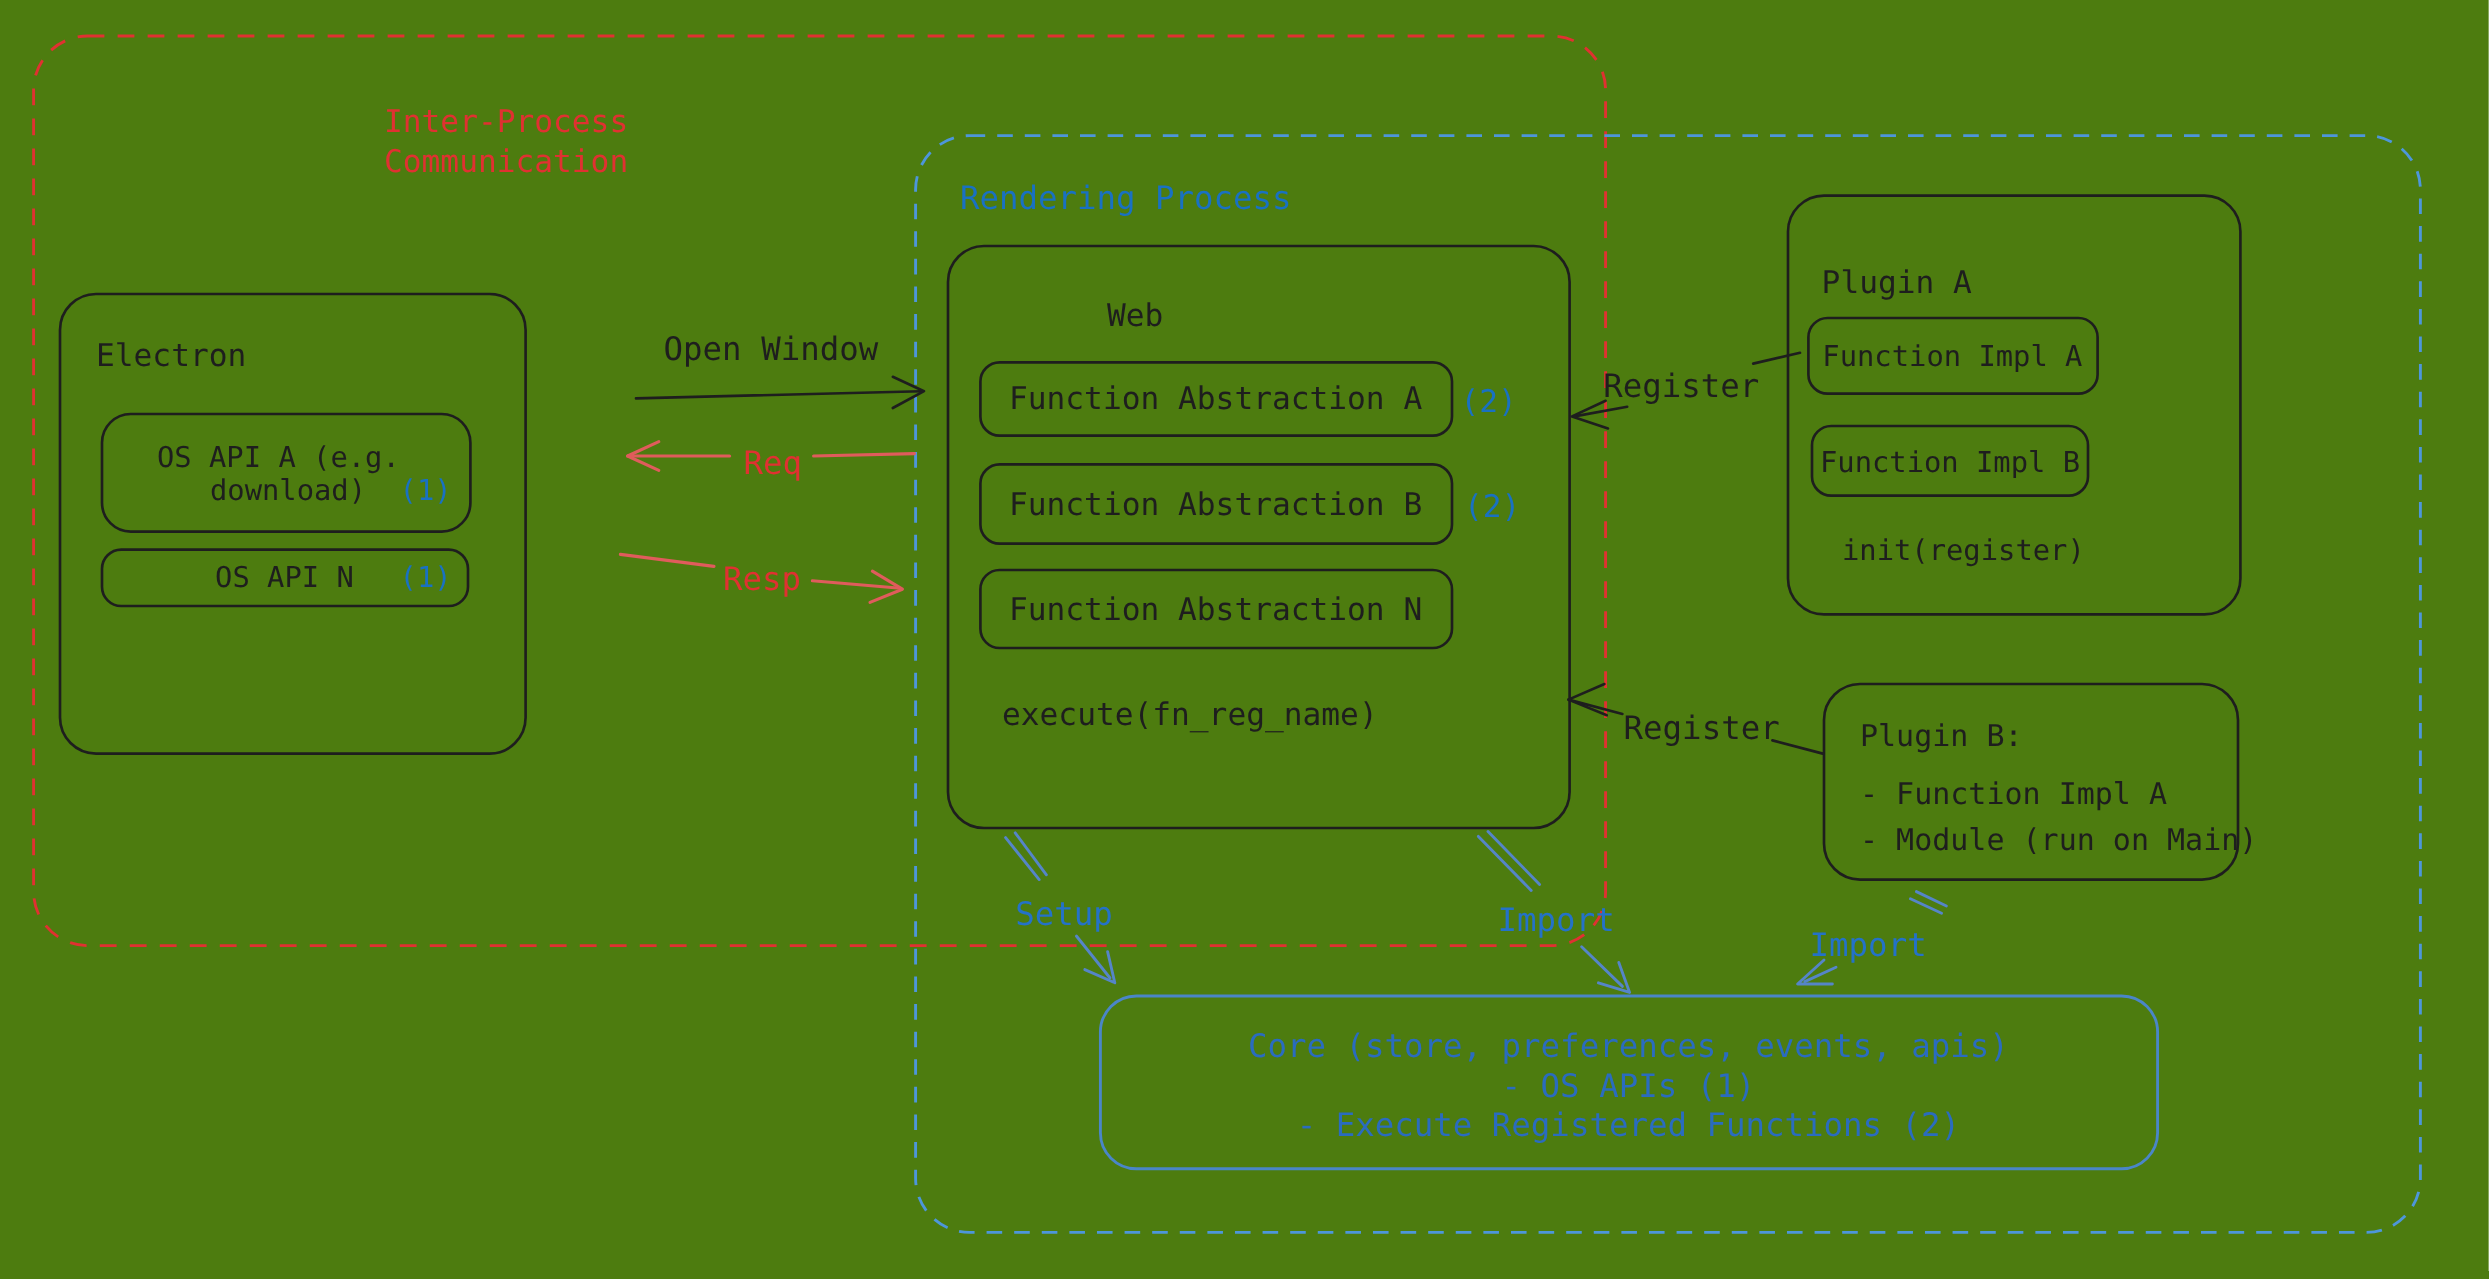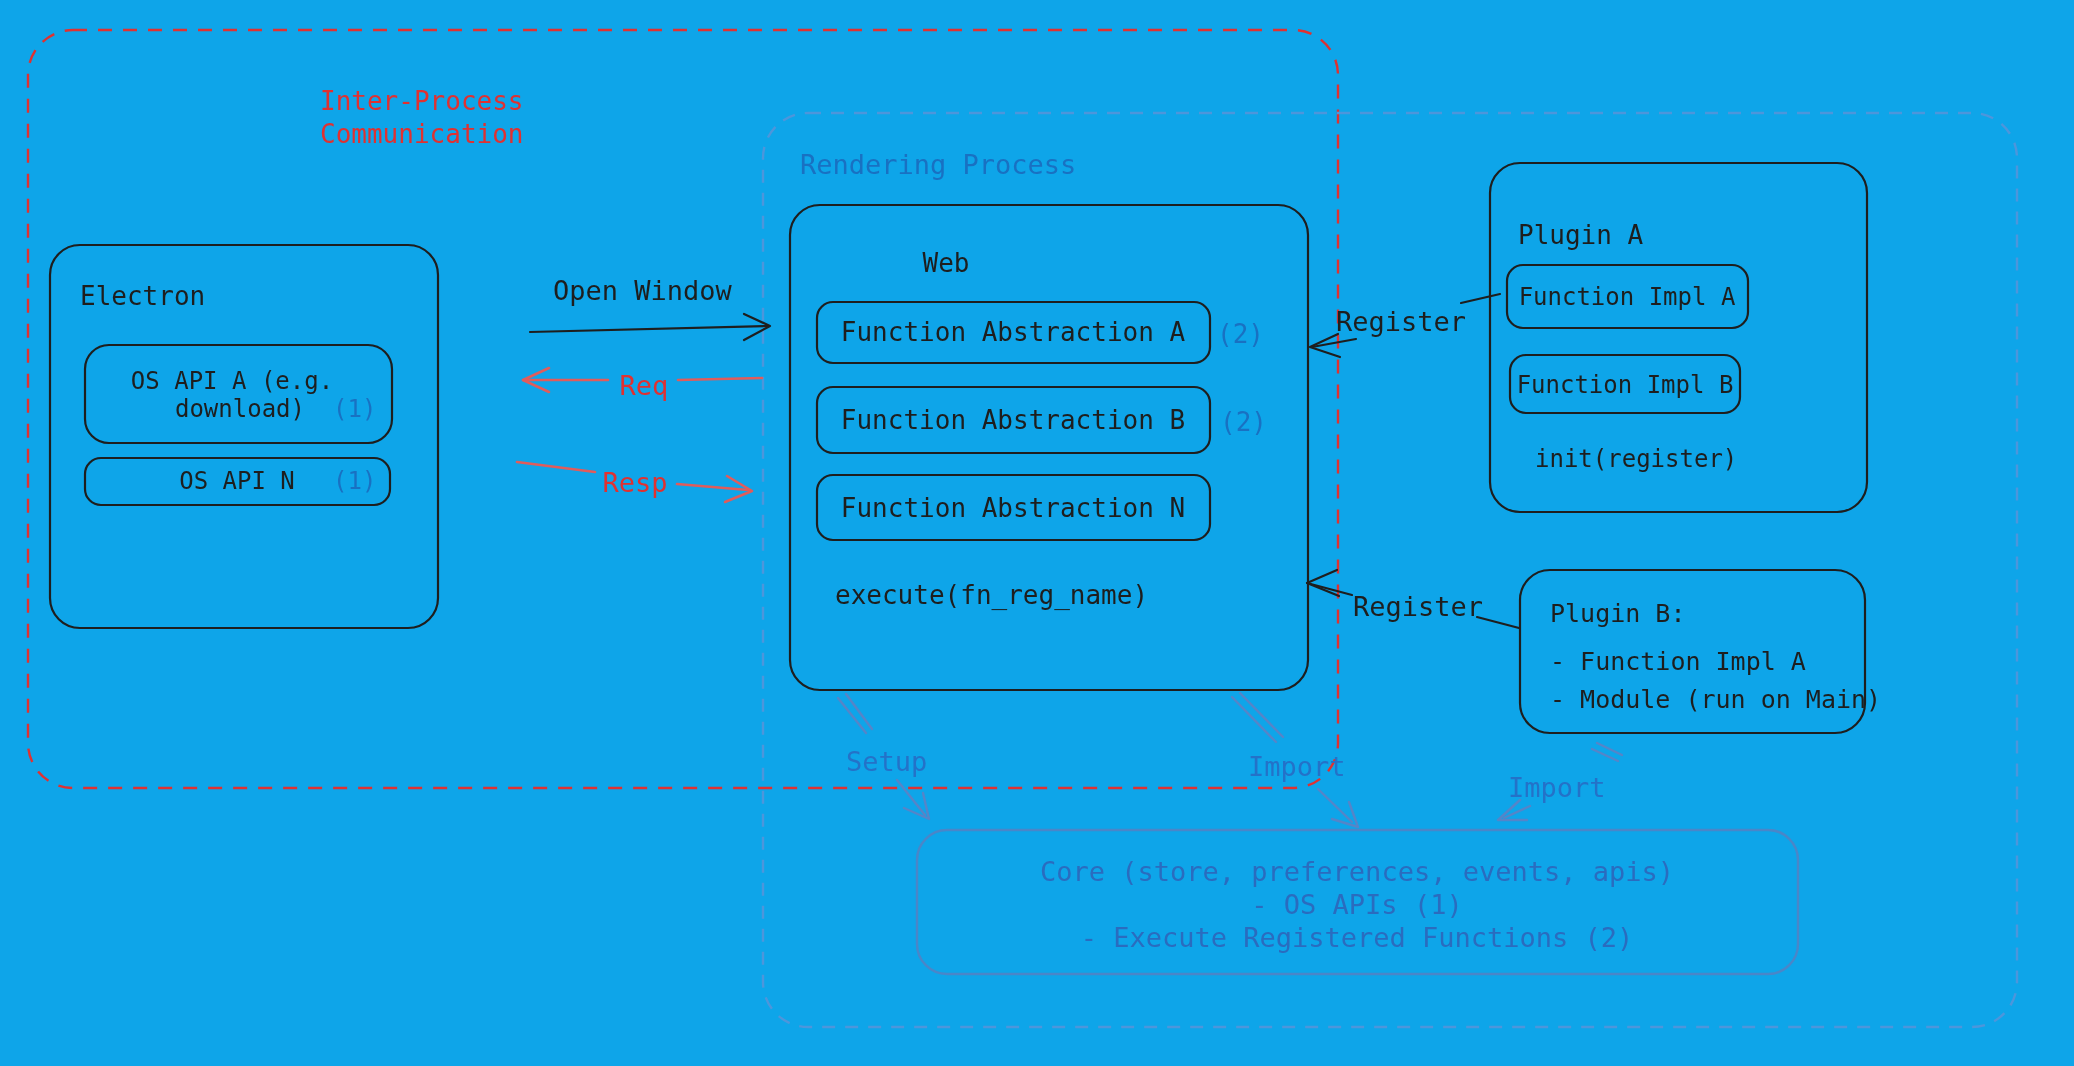--- a/index.html
+++ b/index.html
@@ -1,16 +1,16 @@
 <!DOCTYPE html>
 <html style="--black: #1e1e1e; --red: #e03131; --arrow_red: #e05c5c; --blue: #1971c2; --label_blue: #2472c8; --border_blue: #4d96db; --arrow_blue: #5585c8; --core_border: #4a86c8; --core_blue: #2a6cbf;"><head>
 <meta charset="utf-8">
 <style>
   html,body{margin:0;padding:0;background:#ffffff;}
-  #stage{position:relative;width:2074px;height:1066px;background:#0ea5e9;overflow:hidden;
+  #stage{position:relative;width:2074px;height:1066px;background:#4d7c0f;overflow:hidden;
          font-family:"DejaVu Sans Mono", monospace;}
   svg{position:absolute;left:0;top:0;}
   text{font-family:"DejaVu Sans Mono", monospace; fill:var(--black);}
   .t-red{fill:var(--red);}
   .t-blue{fill:var(--blue);}
   .t-core{fill:var(--core_blue);}
   .t-arrowblue{fill:var(--label_blue);}
   .f27{font-size:27px;}
   .f26{font-size:26px;}
   .f25{font-size:25px;}

